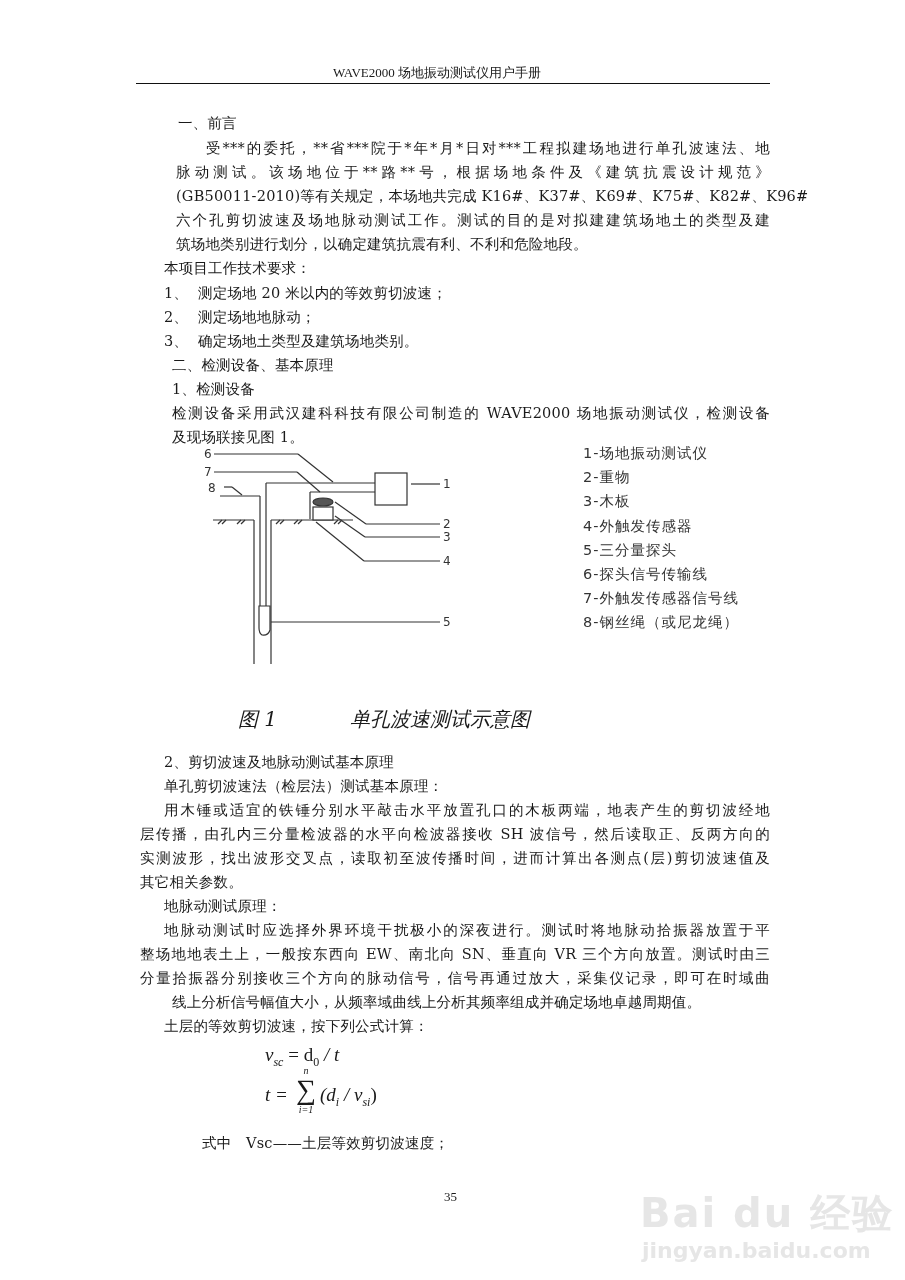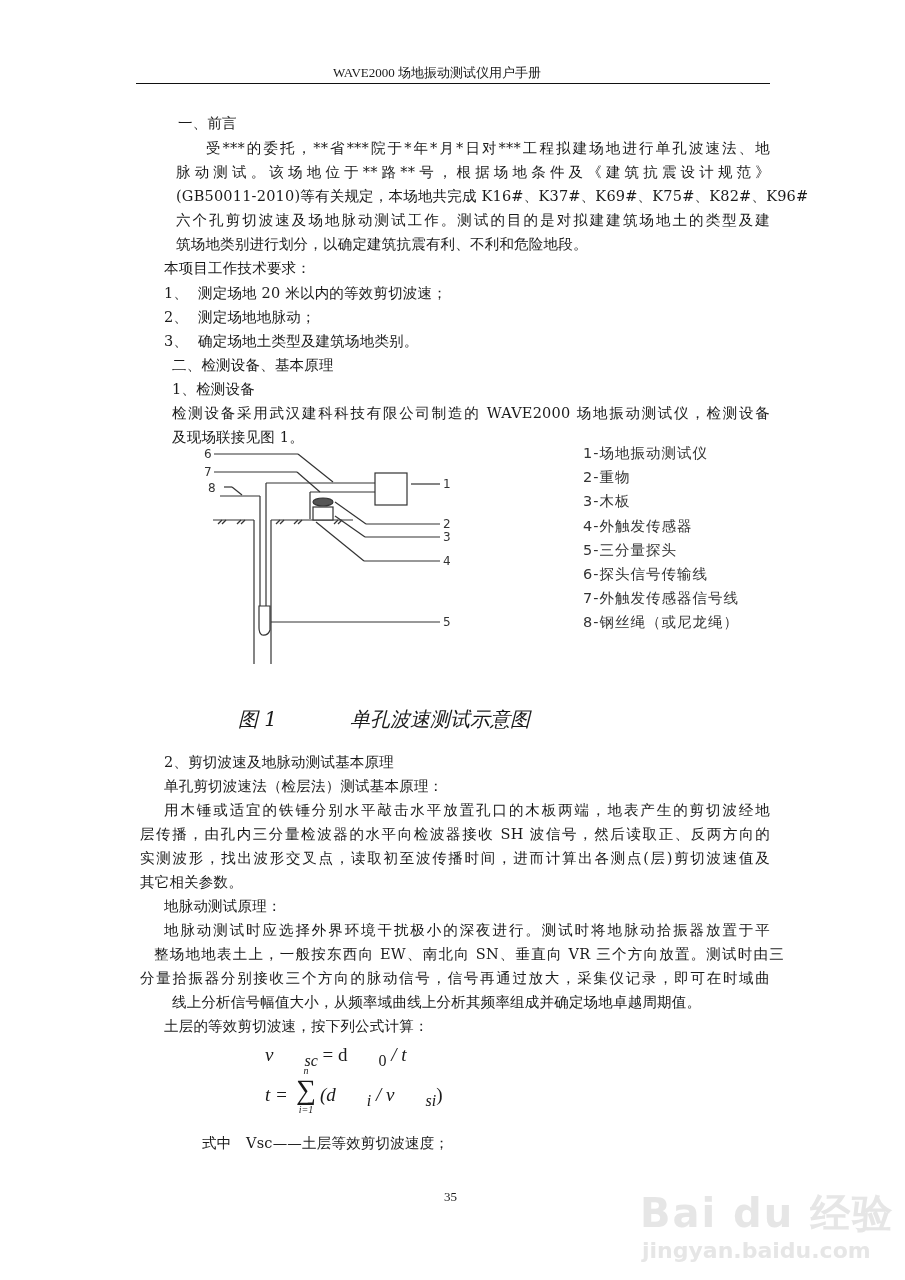--- a/index.html
+++ b/index.html
@@ -6,21 +6,21 @@
     body { width: 905px; height: 1280px; position: relative; overflow: hidden;
       font-family: "DejaVu Serif", "Liberation Serif", serif; color: #1a1a1a; }
     .abs { position: absolute; }
     .header-title { left: 0; width: 874px; top: 64px; text-align: center; font-size: 13px; font-family: "Liberation Serif", "DejaVu Serif", serif; }
     .header-rule { left: 136px; width: 634px; top: 83px; height: 0; border-top: 1.5px solid #111; }
     .line { font-size: 14.5px; line-height: 24px; white-space: nowrap; letter-spacing: 0.2px; }
     .just { text-align: justify; text-align-last: justify; }
     .legend-item { font-size: 14.5px; line-height: 24.2px; white-space: nowrap; font-family: "DejaVu Sans", "Liberation Sans", sans-serif; color: #333; letter-spacing: 1px; }
     .caption { font-size: 20px; white-space: nowrap; font-style: italic; }
     .formula { font-family: "Liberation Serif", "DejaVu Serif", serif; font-style: italic; font-size: 19px; white-space: nowrap; }
-    .formula sub { font-size: 16px; margin-left: 31px; }
+    .formula sub { font-size: 12px; }
     .page-num { font-size: 13px; font-family: "Liberation Serif", serif; }
     .watermark { color: #e6e6e6; font-family: "DejaVu Sans", sans-serif; font-weight: bold; margin-top: 20px; }
   </style>
 </head>
 <body>
 
 <div class="abs header-title">WAVE2000 场地振动测试仪用户手册</div>
 <div class="abs header-rule"></div>
 
 <div class="abs line" style="left:178px; top:111px;">一、前言</div>
@@ -122,21 +122,21 @@
 
 <div class="abs line" style="left:164px; top:750px;">2、剪切波速及地脉动测试基本原理</div>
 <div class="abs line" style="left:164px; top:774px;">单孔剪切波速法（检层法）测试基本原理：</div>
 <div class="abs line just" style="left:164px; top:798px; width:606px;">用木锤或适宜的铁锤分别水平敲击水平放置孔口的木板两端，地表产生的剪切波经地</div>
 <div class="abs line just" style="left:140px; top:822px; width:630px;">层传播，由孔内三分量检波器的水平向检波器接收 SH 波信号，然后读取正、反两方向的</div>
 <div class="abs line just" style="left:140px; top:846px; width:630px;">实测波形，找出波形交叉点，读取初至波传播时间，进而计算出各测点(层)剪切波速值及</div>
 <div class="abs line" style="left:140px; top:870px;">其它相关参数。</div>
 
 <div class="abs line" style="left:164px; top:894px;">地脉动测试原理：</div>
 <div class="abs line just" style="left:164px; top:918px; width:606px;">地脉动测试时应选择外界环境干扰极小的深夜进行。测试时将地脉动拾振器放置于平</div>
-<div class="abs line just" style="left:140px; top:942px; width:630px;margin-left:14px;">整场地地表土上，一般按东西向 EW、南北向 SN、垂直向 VR 三个方向放置。测试时由三</div>
+<div class="abs line just" style="left:140px; top:942px; width:630px;">整场地地表土上，一般按东西向 EW、南北向 SN、垂直向 VR 三个方向放置。测试时由三</div>
 <div class="abs line just" style="left:140px; top:966px; width:630px;">分量拾振器分别接收三个方向的脉动信号，信号再通过放大，采集仪记录，即可在时域曲</div>
 <div class="abs line" style="left:140px; top:990px;margin-left:32px;">线上分析信号幅值大小，从频率域曲线上分析其频率组成并确定场地卓越周期值。</div>
 
 <div class="abs line" style="left:164px; top:1014px;">土层的等效剪切波速，按下列公式计算：</div>
 
 <div class="abs formula" style="left:265px; top:1044px;">
   <span>v</span><sub>sc</sub>
   <span style="font-style:normal;">= d</span><sub style="font-style:normal;">0</sub><span> / t</span>
 </div>
 

